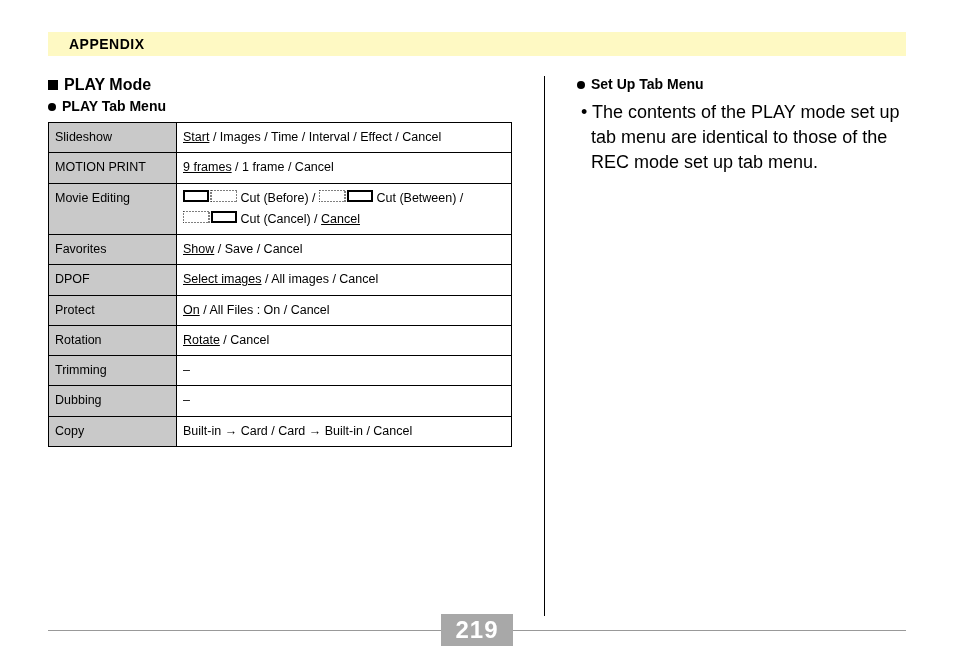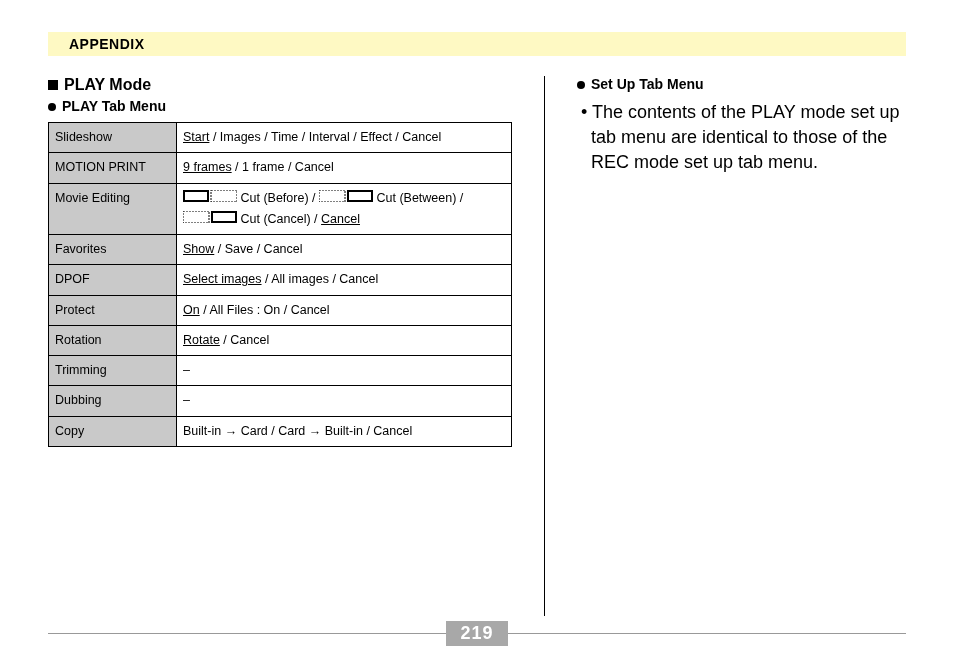--- a/index.html
+++ b/index.html
@@ -100,21 +100,21 @@
   }
   .page-line {
     flex: 1;
     height: 1px;
     background: #999;
   }
   .page-num {
     background: #a8a8a8;
     color: #fff;
     font-weight: bold;
-    font-size: 18px;
+    font-size: 24px;
     padding: 2px 14px;
     letter-spacing: 1px;
   }
 </style>
 </head>
 <body>
 
 <div class="page">
   <div class="appendix-bar">APPENDIX</div>
 

